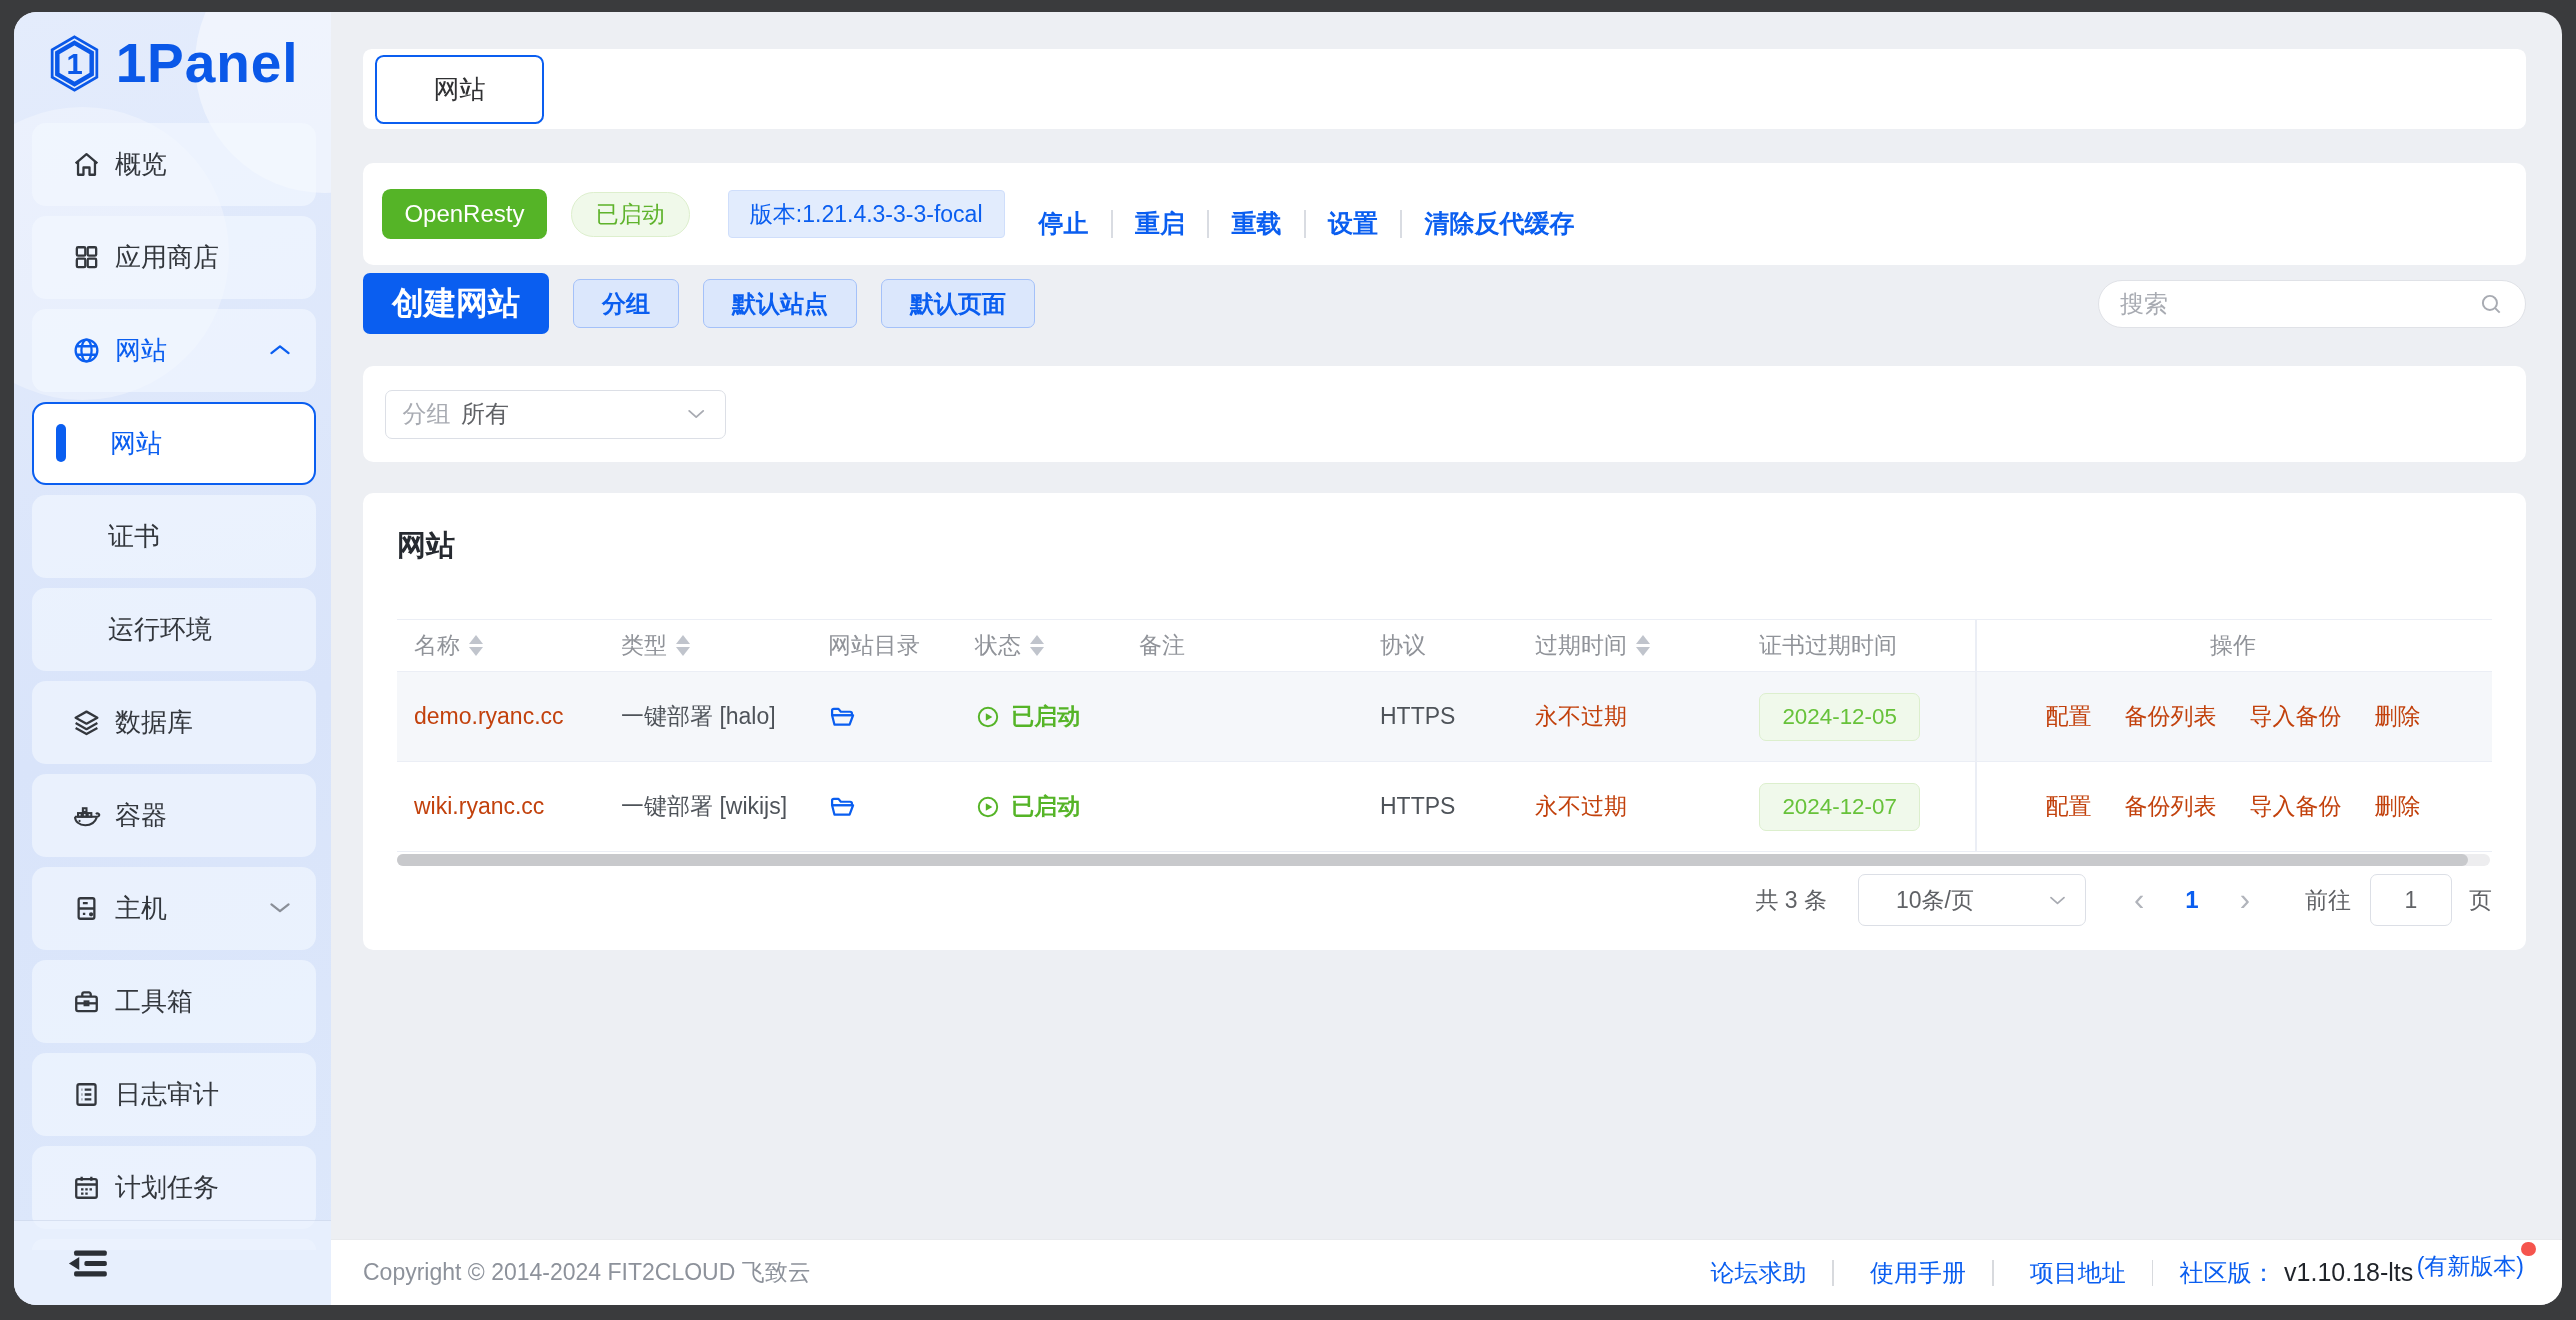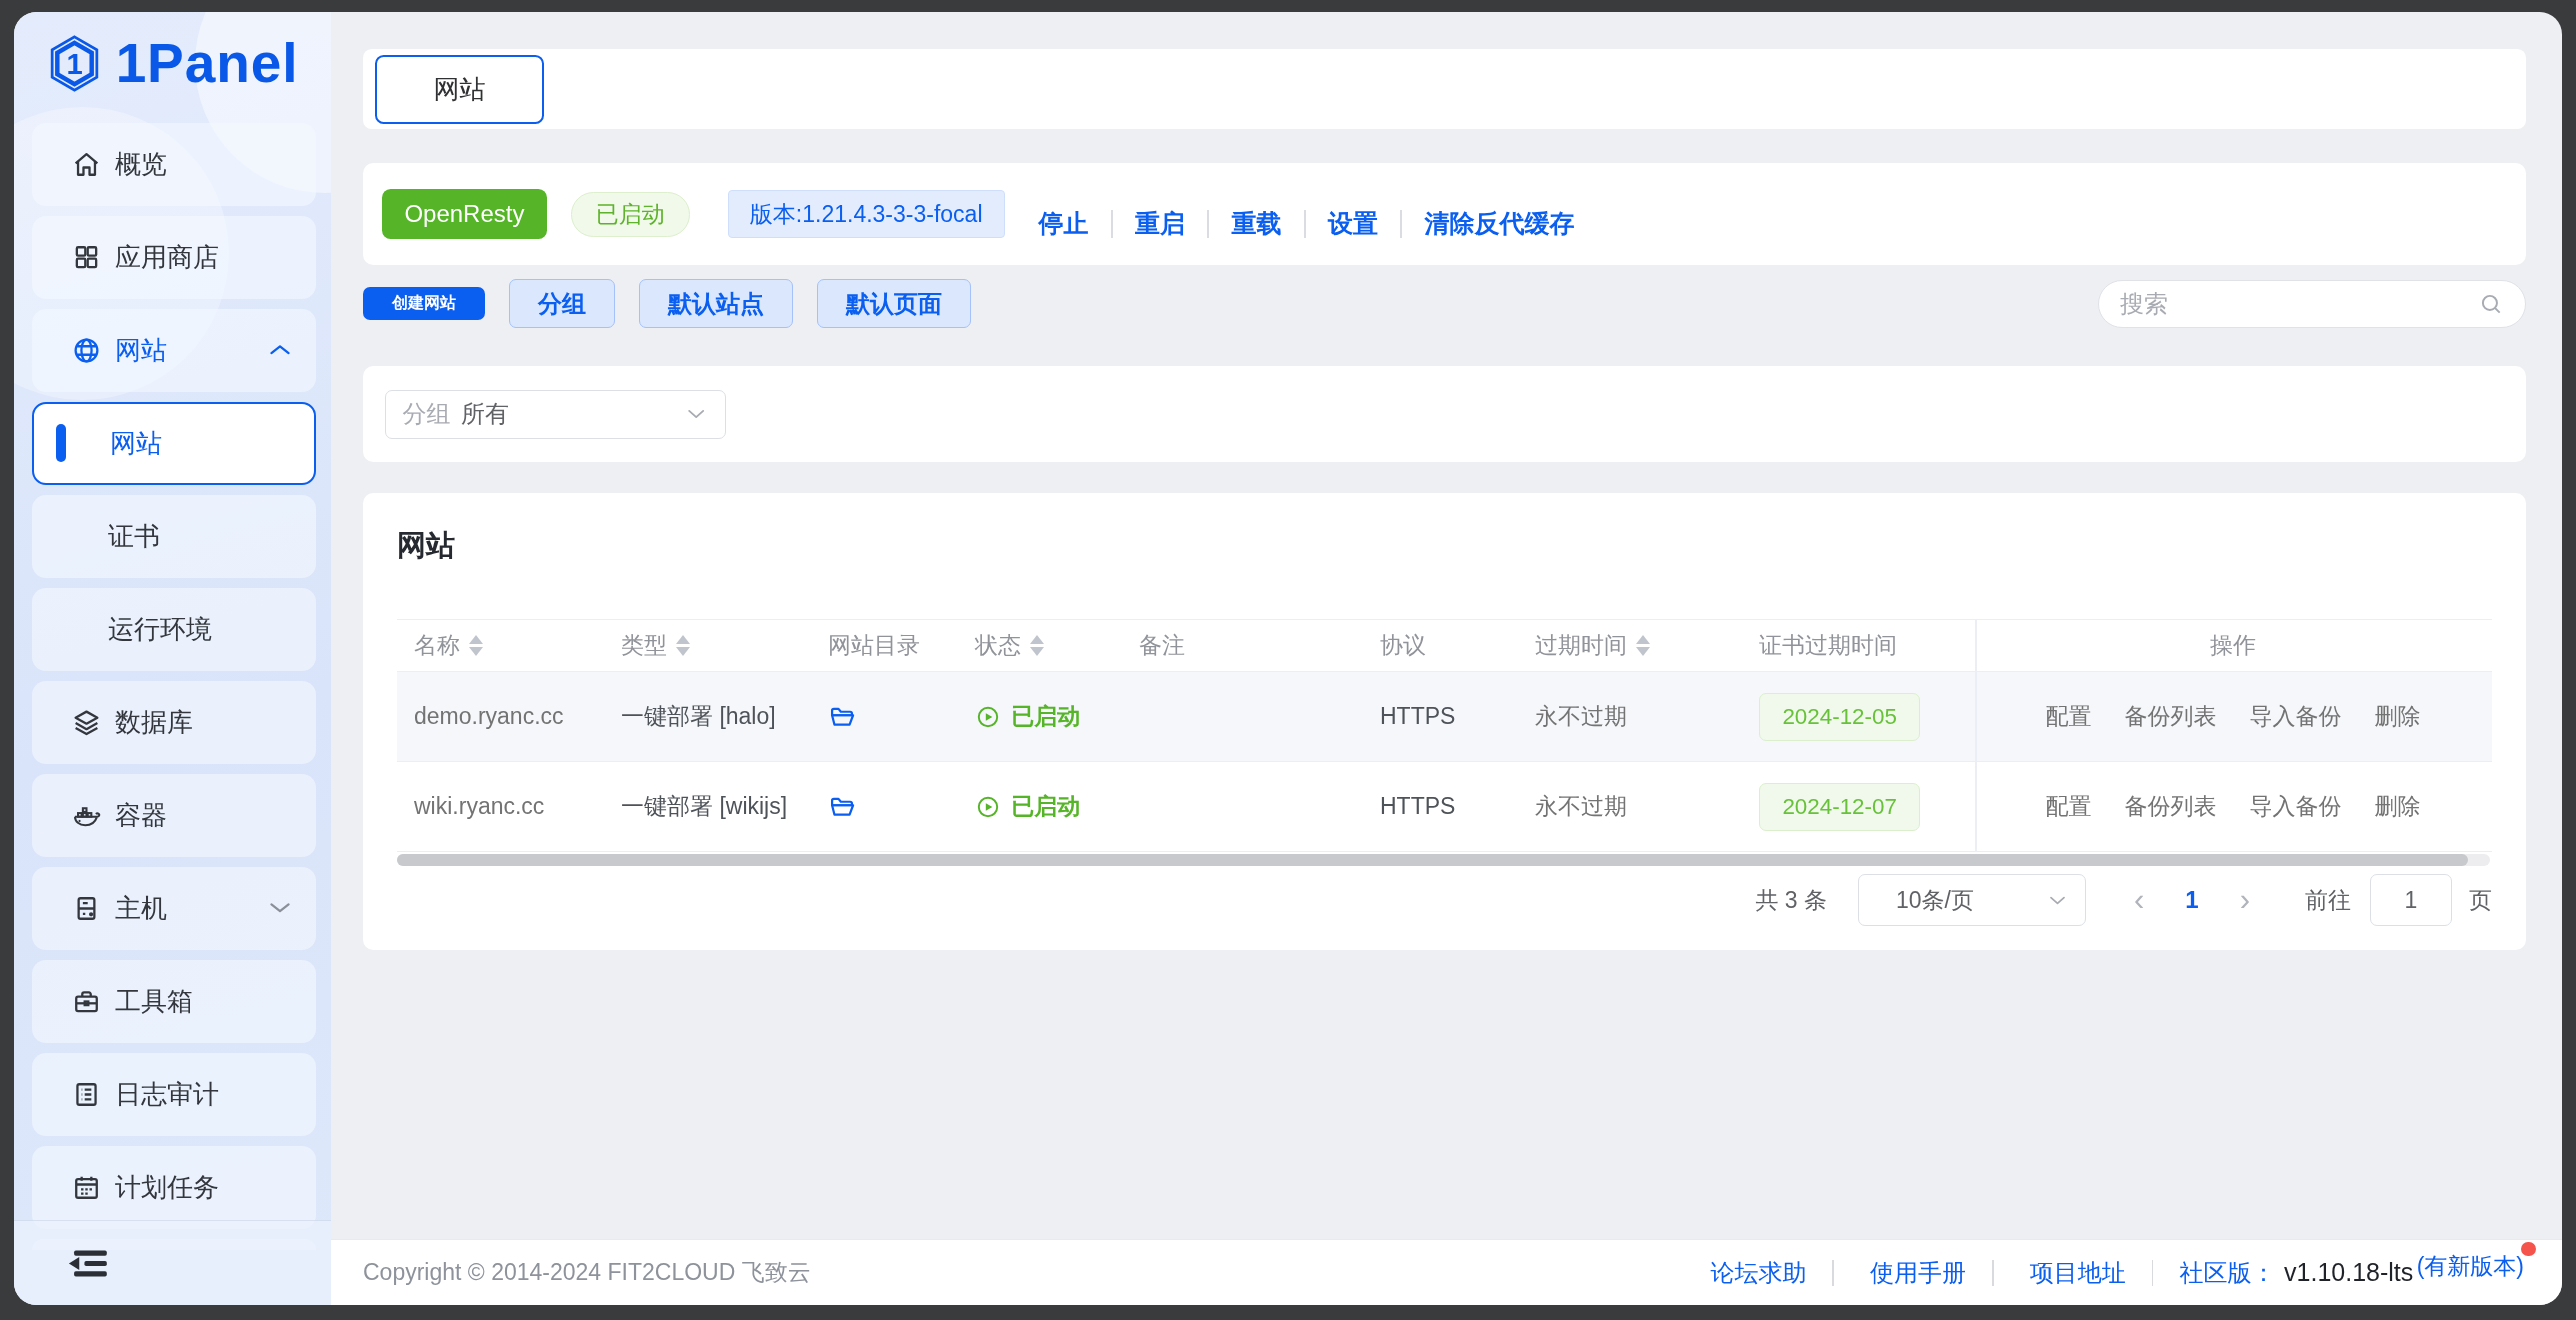--- a/index.html
+++ b/index.html
@@ -46,22 +46,22 @@
               background:#f0f9ea; border:1.7px solid #ddefcd; color:#5fb32c; font-size:23px;
               display:flex; align-items:center; }
   .ver-pill { height:48px; padding:0 21px; border-radius:4px; margin-left:38px;
               background:#e2ecfd; border:1.7px solid #cfdefb; color:#0a5ef0; font-size:23px;
               display:flex; align-items:center; }
   .sb-links { display:flex; align-items:center; margin-left:34px;margin-top:19px; }
   .sb-link { font-size:25px; font-weight:700; color:#0a5ef0; cursor:pointer; }
   .vsep { width:1.7px; height:28px; background:#d9dce2; margin:0 22.4px; }
 
   .toolbar { height:49px; margin-bottom:38px; display:flex; align-items:center; }
-  .btn-primary { height:33px; padding:0 29px; border-radius:7px; background:#0a5ef0; color:#fff;
-                 font-size:16px; font-weight:700; display:flex; align-items:center; }
+  .btn-primary { height:61px; padding:0 29px; border-radius:7px; background:#0a5ef0; color:#fff;
+                 font-size:32px; font-weight:700; display:flex; align-items:center; }
   .btn-plain { height:49px; padding:0 28px; border-radius:7px; margin-left:24px;
                background:#dbe7fc; border:1.7px solid #a4c1f9; color:#0a5ef0;
                font-size:24px; font-weight:700; display:flex; align-items:center; }
   .spacer { flex:1; }
   .search { width:428px; height:48px; border-radius:24px; background:#fff; border:1.7px solid #e0e2e7;
             display:flex; align-items:center; padding:0 21px; }
   .search input { flex:1; border:none; outline:none; font-size:24px; color:#606266;
                   font-family:"Liberation Sans", sans-serif; background:transparent; }
   .search input::placeholder { color:#a8abb2; }
 
@@ -80,21 +80,21 @@
   .drow.hov { background:#f5f7fa; }
   .c { padding-left:17px; flex-shrink:0; display:flex; align-items:center; }
   .c0{width:207px;} .c1{width:207px;} .c2{width:147px;} .c3{width:164px;}
   .c4{width:241px;} .c5{width:155px;} .c6{width:224px;} .c7{width:233px;}
   .cops { width:516px; justify-content:center; padding-left:0; gap:33px; }
   .col-shadow { position:absolute; left:1578px; top:0; bottom:0; width:1.7px; background:#ebeef5;
                 box-shadow:-14px 0 15.5px -5.2px rgba(0,0,0,0.10); }
   .sorter { display:inline-flex; flex-direction:column; margin-left:8.6px; gap:2.6px; }
   .car-up { width:0; height:0; border-left:7px solid transparent; border-right:7px solid transparent; border-bottom:9.5px solid #c0c4cc; }
   .car-dn { width:0; height:0; border-left:7px solid transparent; border-right:7px solid transparent; border-top:9.5px solid #c0c4cc; }
-  .link { color:#737373; cursor:pointer; }
+  .link { color:#c2410c; cursor:pointer; }
   .status-run { color:#55b427; display:flex; align-items:center; gap:10.3px; font-weight:700; }
   .date-pill { height:48px; padding:0 22.4px; border-radius:7px; background:#f0f9eb; border:1.7px solid #dcefcd;
                color:#67c23a; font-size:22.4px; display:flex; align-items:center; }
   .hscroll { margin-top:1.7px; height:12px; border-radius:6px; background:#ededef; position:relative; width:2093px; }
   .hthumb { position:absolute; left:0; top:0; height:12px; width:2071px; border-radius:6px; background:#c8c9cc; }
 
   .pagination { margin-top:8.6px; display:flex; justify-content:flex-end; align-items:center;
                 font-size:23px; color:#606266; }
   .pg-select { width:228px; height:52px; border:1.7px solid #dcdfe6; border-radius:7px; margin-left:31px;
                display:flex; align-items:center; padding:0 17px; }

